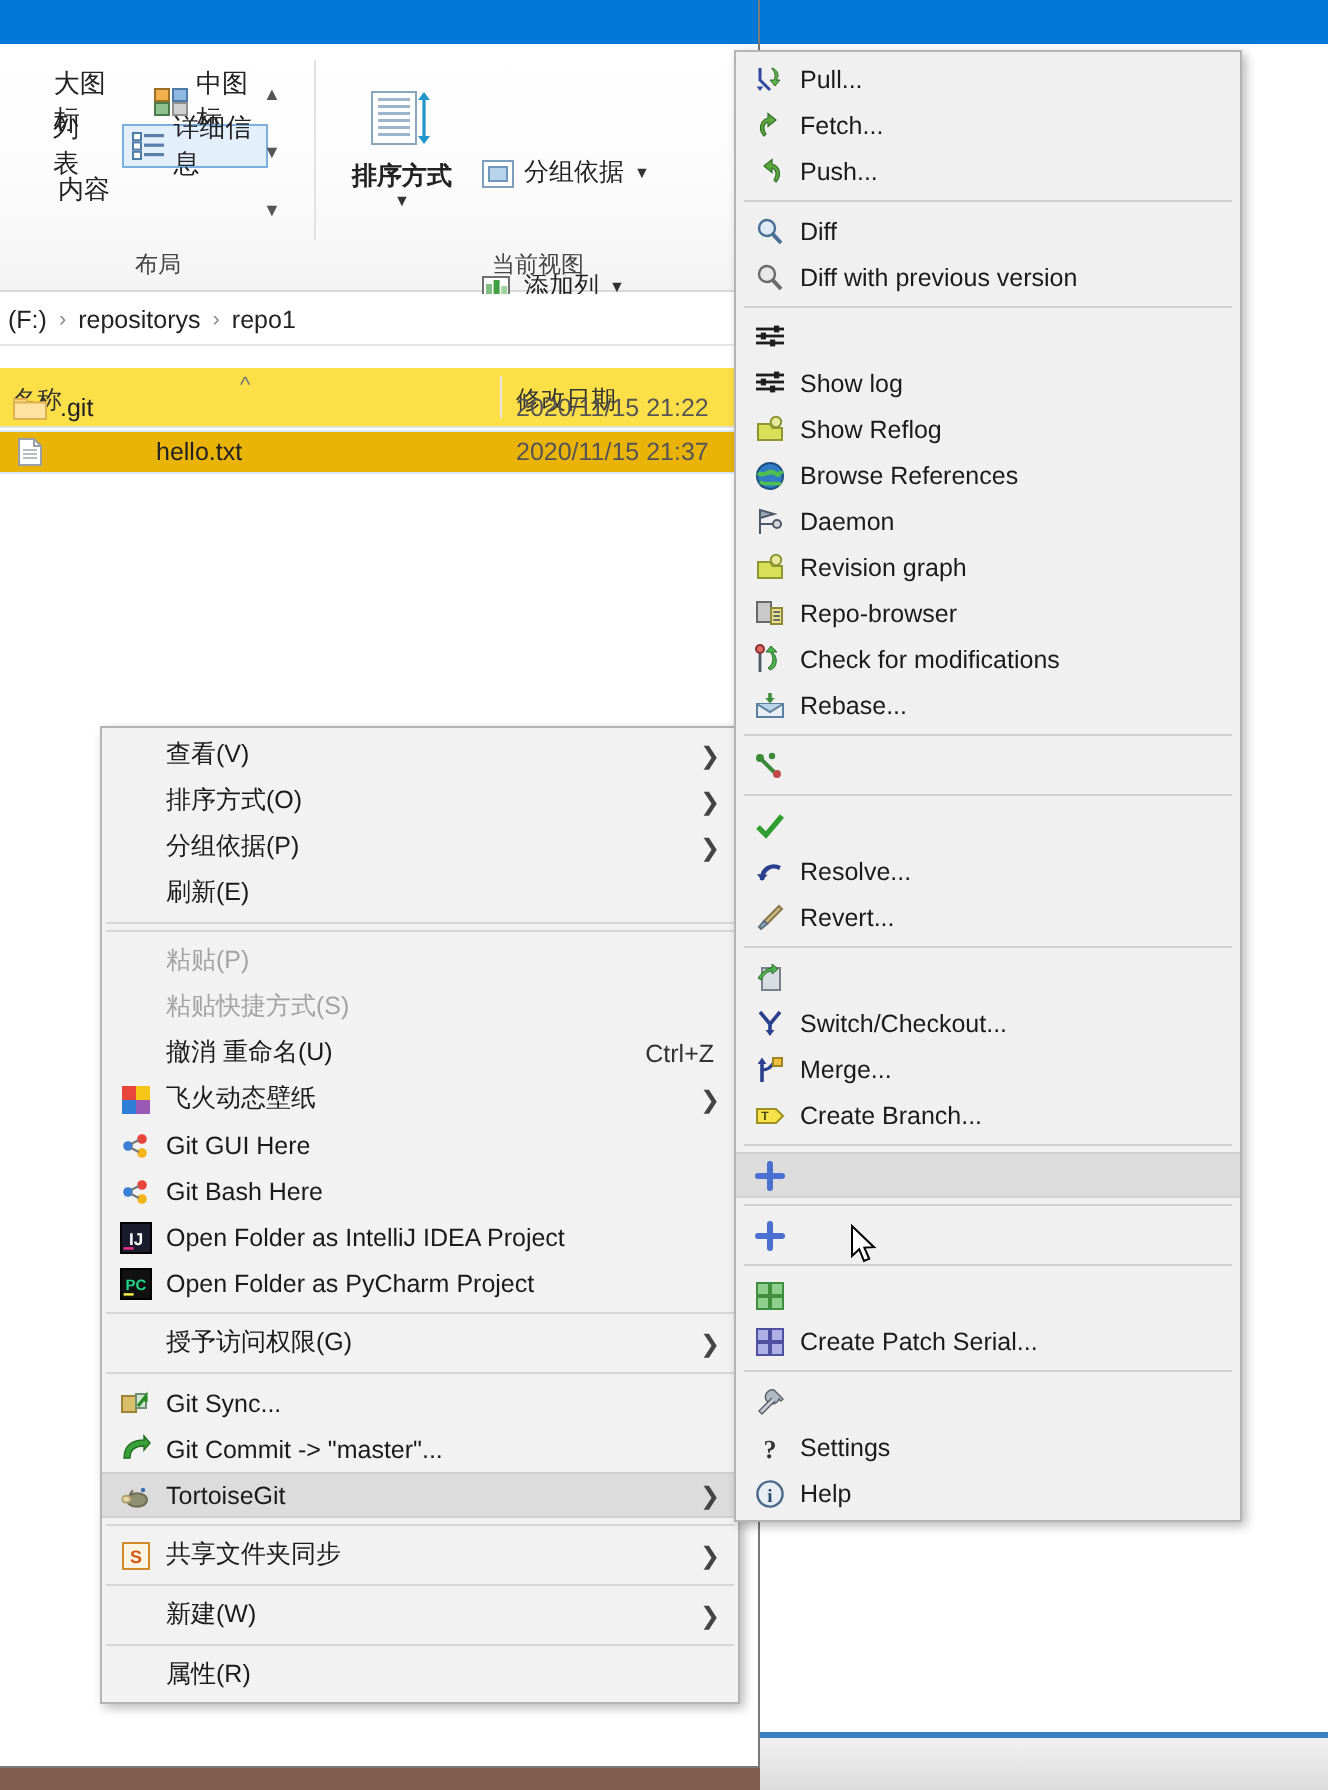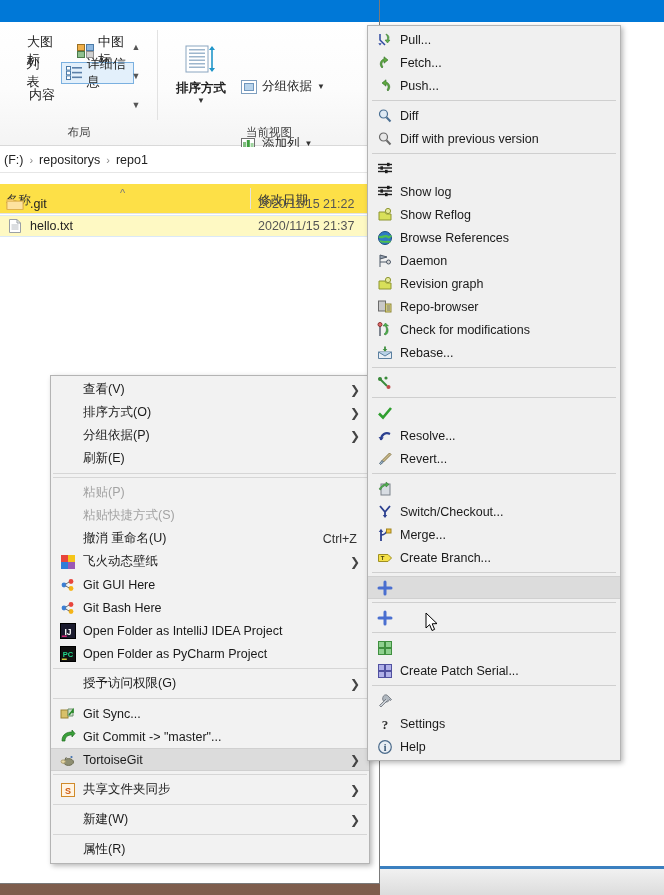--- a/index.html
+++ b/index.html
@@ -114,36 +114,36 @@
     font-size:12.5px; color:#333;
   }
   .colhdr .c1 { position:absolute; left:6px; top:8px;}
   .colhdr .c2 { position:absolute; left:258px; top:8px;}
   .colhdr .sortcaret{ position:absolute; left:120px; top:3px; color:#777; font-size:11px;}
   .colhdr .vline { position:absolute; left:250px; top:4px; bottom:4px; width:1px; background:#e3e3e3;}
 
   
   .filelist { position:absolute; left:0; top:193px; width:380px; }
   .frow { position:relative; height:22px; display:flex; align-items:center; font-size:12.5px; color:#222;}
-  .frow.sel { background:#fef9c3; border-top:1px solid #dbe9f7; border-bottom:1px solid #dbe9f7;}
+  .frow.sel { background:#eab308; border-top:1px solid #dbe9f7; border-bottom:1px solid #dbe9f7;gap:48px;}
   .frow .fic { width:18px; height:16px; margin:0 6px 0 6px; position:relative; flex:none;}
   .frow .fname { flex:none; }
   .frow .fdate { position:absolute; left:258px; color:#555;}
 
   
   .menu {
     position:absolute;
     background:#f2f2f2;
     border:1px solid #b4b4b4;
     box-shadow: 2px 2px 5px rgba(0,0,0,.28);
     padding:2px 0;
     font-size:12.5px;
     color:#1a1a1a;
   }
-  #ctxmenu { left:50px; top:363px; width:320px;margin-top:12px; }
+  #ctxmenu { left:50px; top:363px; width:320px; }
   #submenu { left:367px; top:25px; width:254px; background:#f0f0f0;}
 
   .mi {
     position:relative; height:23px; display:flex; align-items:center;
     padding-left:32px; padding-right:10px; white-space:nowrap;
     cursor:default;
   }
   .mi.hl { background:#dcdcdc; border-top:1px solid #d0d0d0; border-bottom:1px solid #d0d0d0;}
   .mi.dis { color:#a3a3a3; }
   .mi .mico { position:absolute; left:9px; top:50%; transform:translateY(-50%); width:16px; height:16px;font-weight:bold;}

